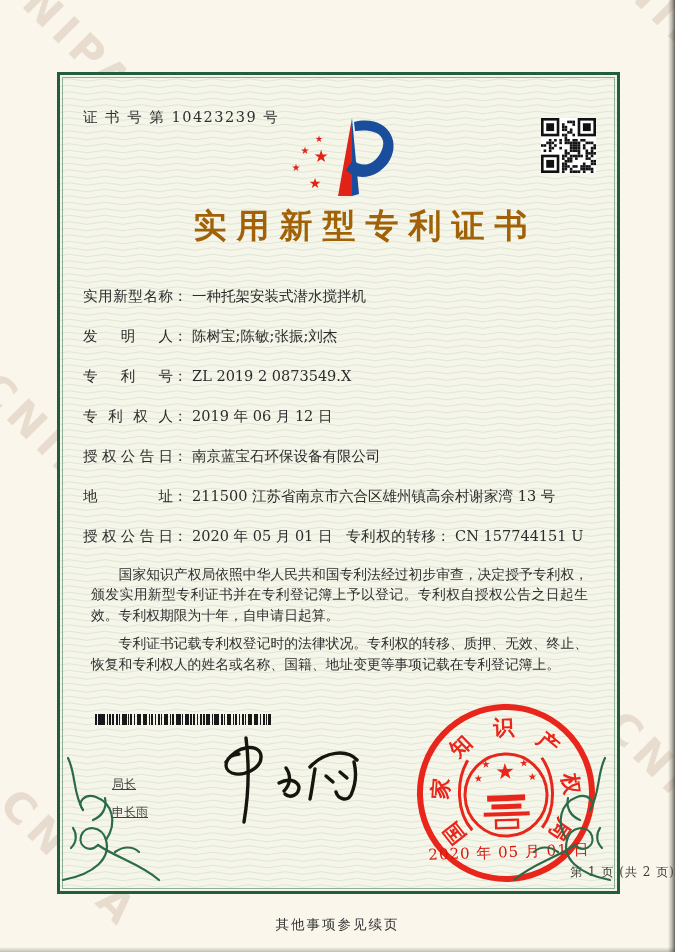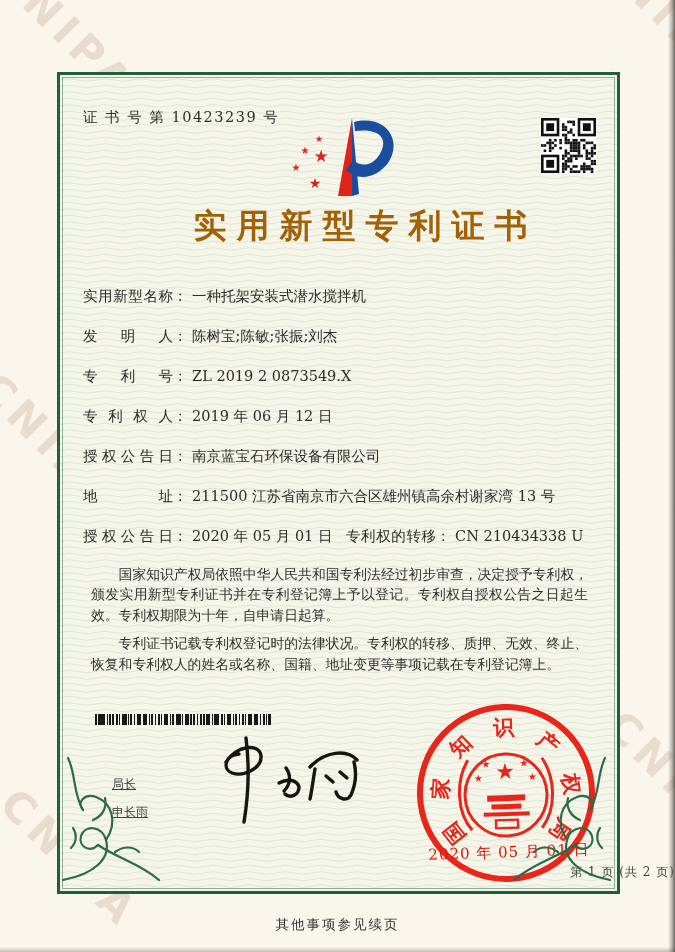--- a/index.html
+++ b/index.html
@@ -415,21 +415,21 @@
       <span class="lbl">地址</span><span>：</span>
       <span class="val">211500 江苏省南京市六合区雄州镇高余村谢家湾 13 号</span>
     </div>
     <div class="frow grant">
       <span class="pair1">
         <span class="lbl">授权公告日</span><span>：</span>
         <span class="val">2020 年 05 月 01 日</span>
       </span>
       <span>
         <span class="lbl">专利权的转移</span><span>：</span>
-        <span class="val">CN 210434338 U</span>
+        <span class="val">CN 157744151 U</span>
       </span>
     </div>
   </div>
 
   <div class="paras">
     <p>国家知识产权局依照中华人民共和国专利法经过初步审查，决定授予专利权，颁发实用新型专利证书并在专利登记簿上予以登记。专利权自授权公告之日起生效。专利权期限为十年，自申请日起算。</p>
     <p>专利证书记载专利权登记时的法律状况。专利权的转移、质押、无效、终止、恢复和专利权人的姓名或名称、国籍、地址变更等事项记载在专利登记簿上。</p>
   </div>
 
   <div class="barcode"></div>

